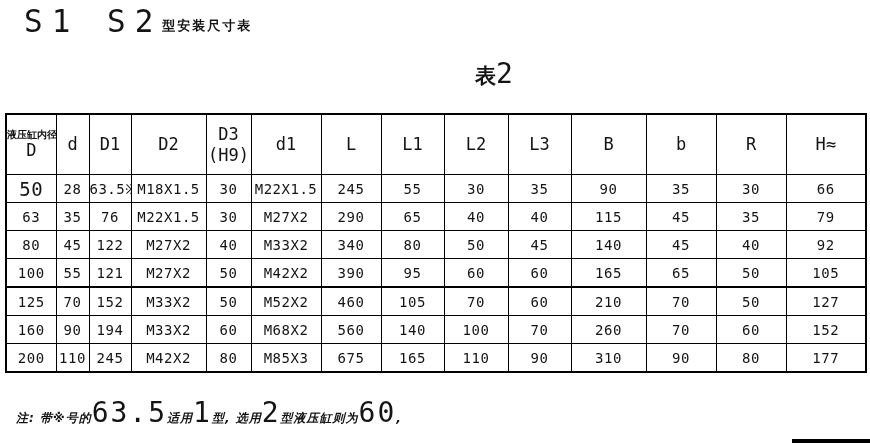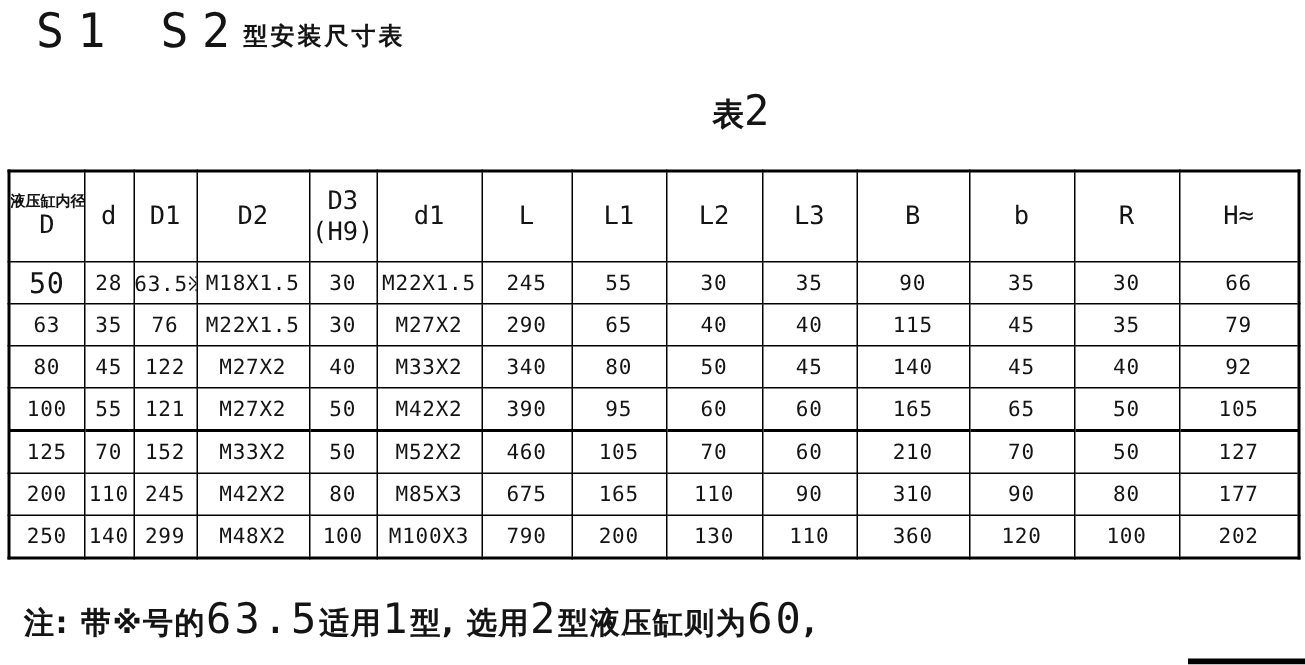--- a/index.html
+++ b/index.html
@@ -16,21 +16,21 @@
   .title-row {
     position: absolute; top: 6px; left: 24px;
     display: flex; align-items: flex-end; 
   }
   .title-code {
     font-size: 31px; line-height: 1; letter-spacing: 9px;
     font-weight: 500; transform: scaleY(1.02);
     white-space: pre;
   }
   .title-text {
-    font-size: 16px; font-weight: bold; padding-bottom: 2px;
+    font-size: 13px; font-weight: bold; padding-bottom: 2px;
     font-family: "DejaVu Sans", "Liberation Sans", sans-serif;
     letter-spacing: 2px;
   }
 
   
   .caption {
     position: absolute; top: 60px; left: 447px;
     line-height: 1;
     margin-left: 28px;
   }
@@ -69,24 +69,25 @@
   col.c7 { width: 60px; }  col.c8 { width: 63px; }  col.c9 { width: 64px; }
   col.c10 { width: 63px; } col.c11 { width: 75px; } col.c12 { width: 70px; }
   col.c13 { width: 70px; } col.c14 { width: 80px; }
 
   
   .note {
     position: absolute; left: 16px; top: 399px;
     white-space: nowrap;
   }
   .note-normal {
-    font-size: 20px; font-weight: bold;
+    font-size: 12px; font-weight: bold;
     font-family: "DejaVu Sans", "Liberation Sans", sans-serif;
     letter-spacing: 1px;
     vertical-align: baseline;
+    font-style: italic;
   }
   .note-large {
     font-size: 28px; font-weight: 500; line-height: 1;
     letter-spacing: 2px;
     vertical-align: baseline;
   }
 
   
   .corner-mark {
     position: absolute; right: 0; bottom: 0;
@@ -243,49 +244,49 @@
         <td>460</td>
         <td>105</td>
         <td>70</td>
         <td>60</td>
         <td>210</td>
         <td>70</td>
         <td>50</td>
         <td>127</td>
       </tr>
       <tr>
+        <td>160</td>
+        <td>90</td>
+        <td>194</td>
+        <td>M33X2</td>
+        <td>60</td>
+        <td>M68X2</td>
+        <td>560</td>
+        <td>140</td>
+        <td>100</td>
+        <td>70</td>
+        <td>260</td>
+        <td>70</td>
+        <td>60</td>
+        <td>152</td>
+      </tr>
+      <tr>
         <td>200</td>
         <td>110</td>
         <td>245</td>
         <td>M42X2</td>
         <td>80</td>
         <td>M85X3</td>
         <td>675</td>
         <td>165</td>
         <td>110</td>
         <td>90</td>
         <td>310</td>
         <td>90</td>
         <td>80</td>
         <td>177</td>
       </tr>
-      <tr>
-        <td>250</td>
-        <td>140</td>
-        <td>299</td>
-        <td>M48X2</td>
-        <td>100</td>
-        <td>M100X3</td>
-        <td>790</td>
-        <td>200</td>
-        <td>130</td>
-        <td>110</td>
-        <td>360</td>
-        <td>120</td>
-        <td>100</td>
-        <td>202</td>
-      </tr>
     </tbody>
 </table>
 
 <div class="note"><span class="note-normal">注: 带※号的</span><span class="note-large">63.5</span><span class="note-normal">适用</span><span class="note-large">1</span><span class="note-normal">型, 选用</span><span class="note-large">2</span><span class="note-normal">型液压缸则为</span><span class="note-large">60</span><span class="note-normal">,</span></div>
 
 <div class="corner-mark"></div>
 
 </body></html>

